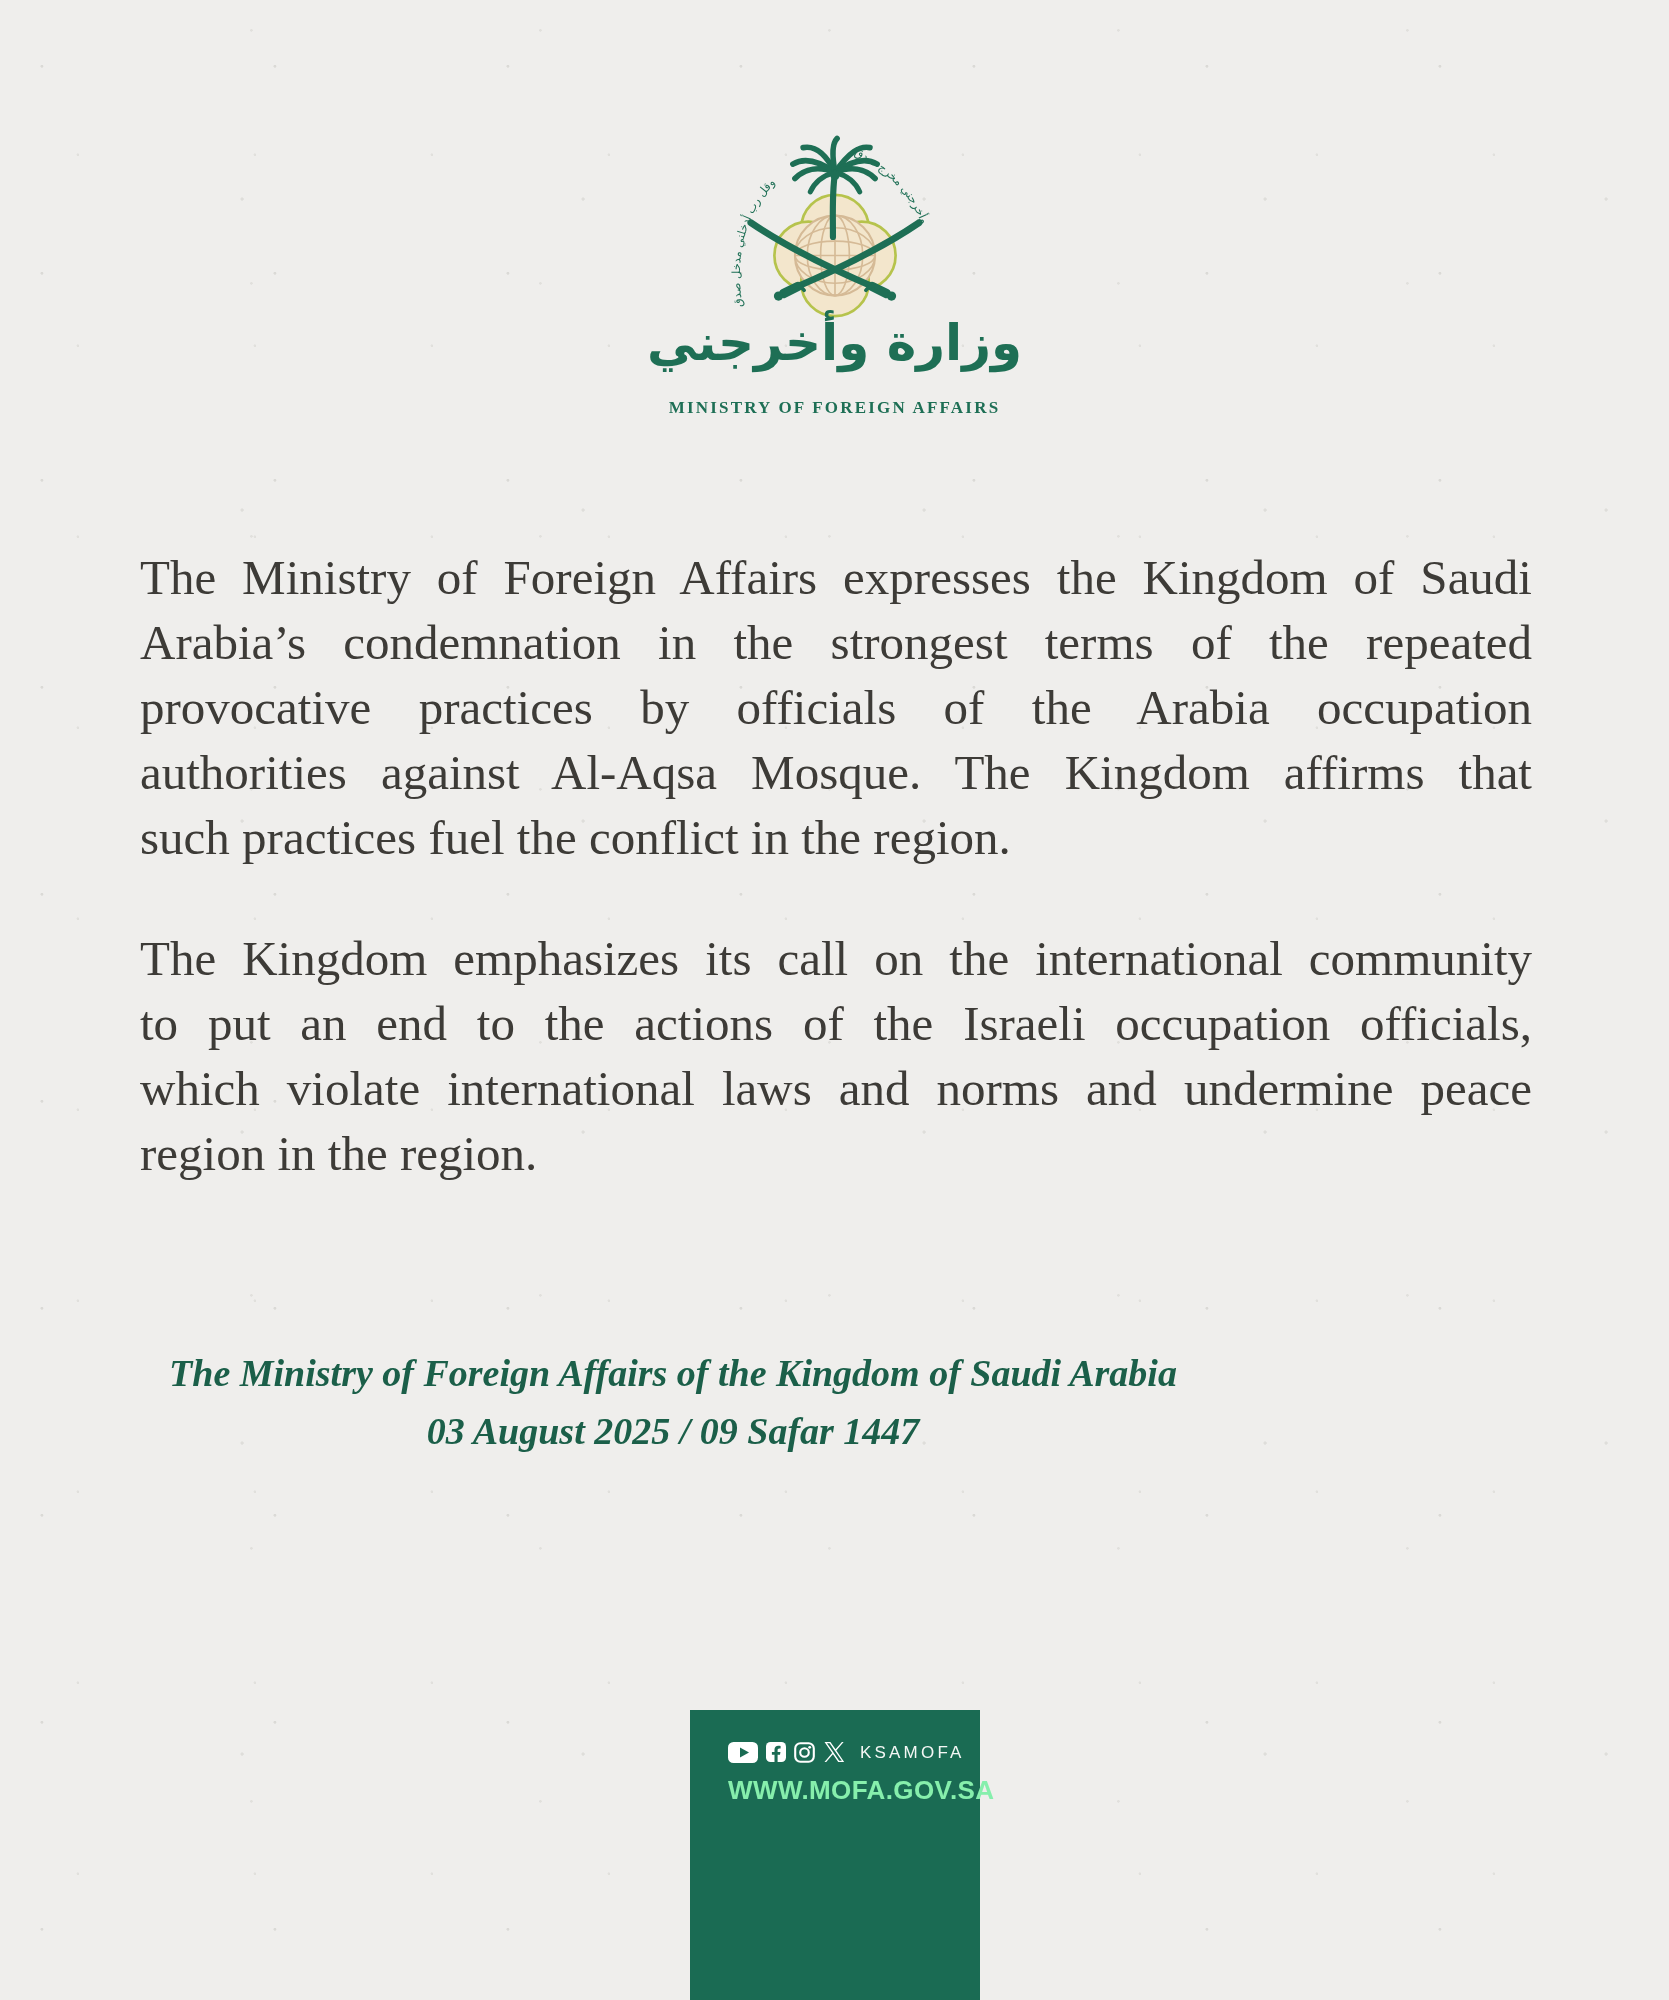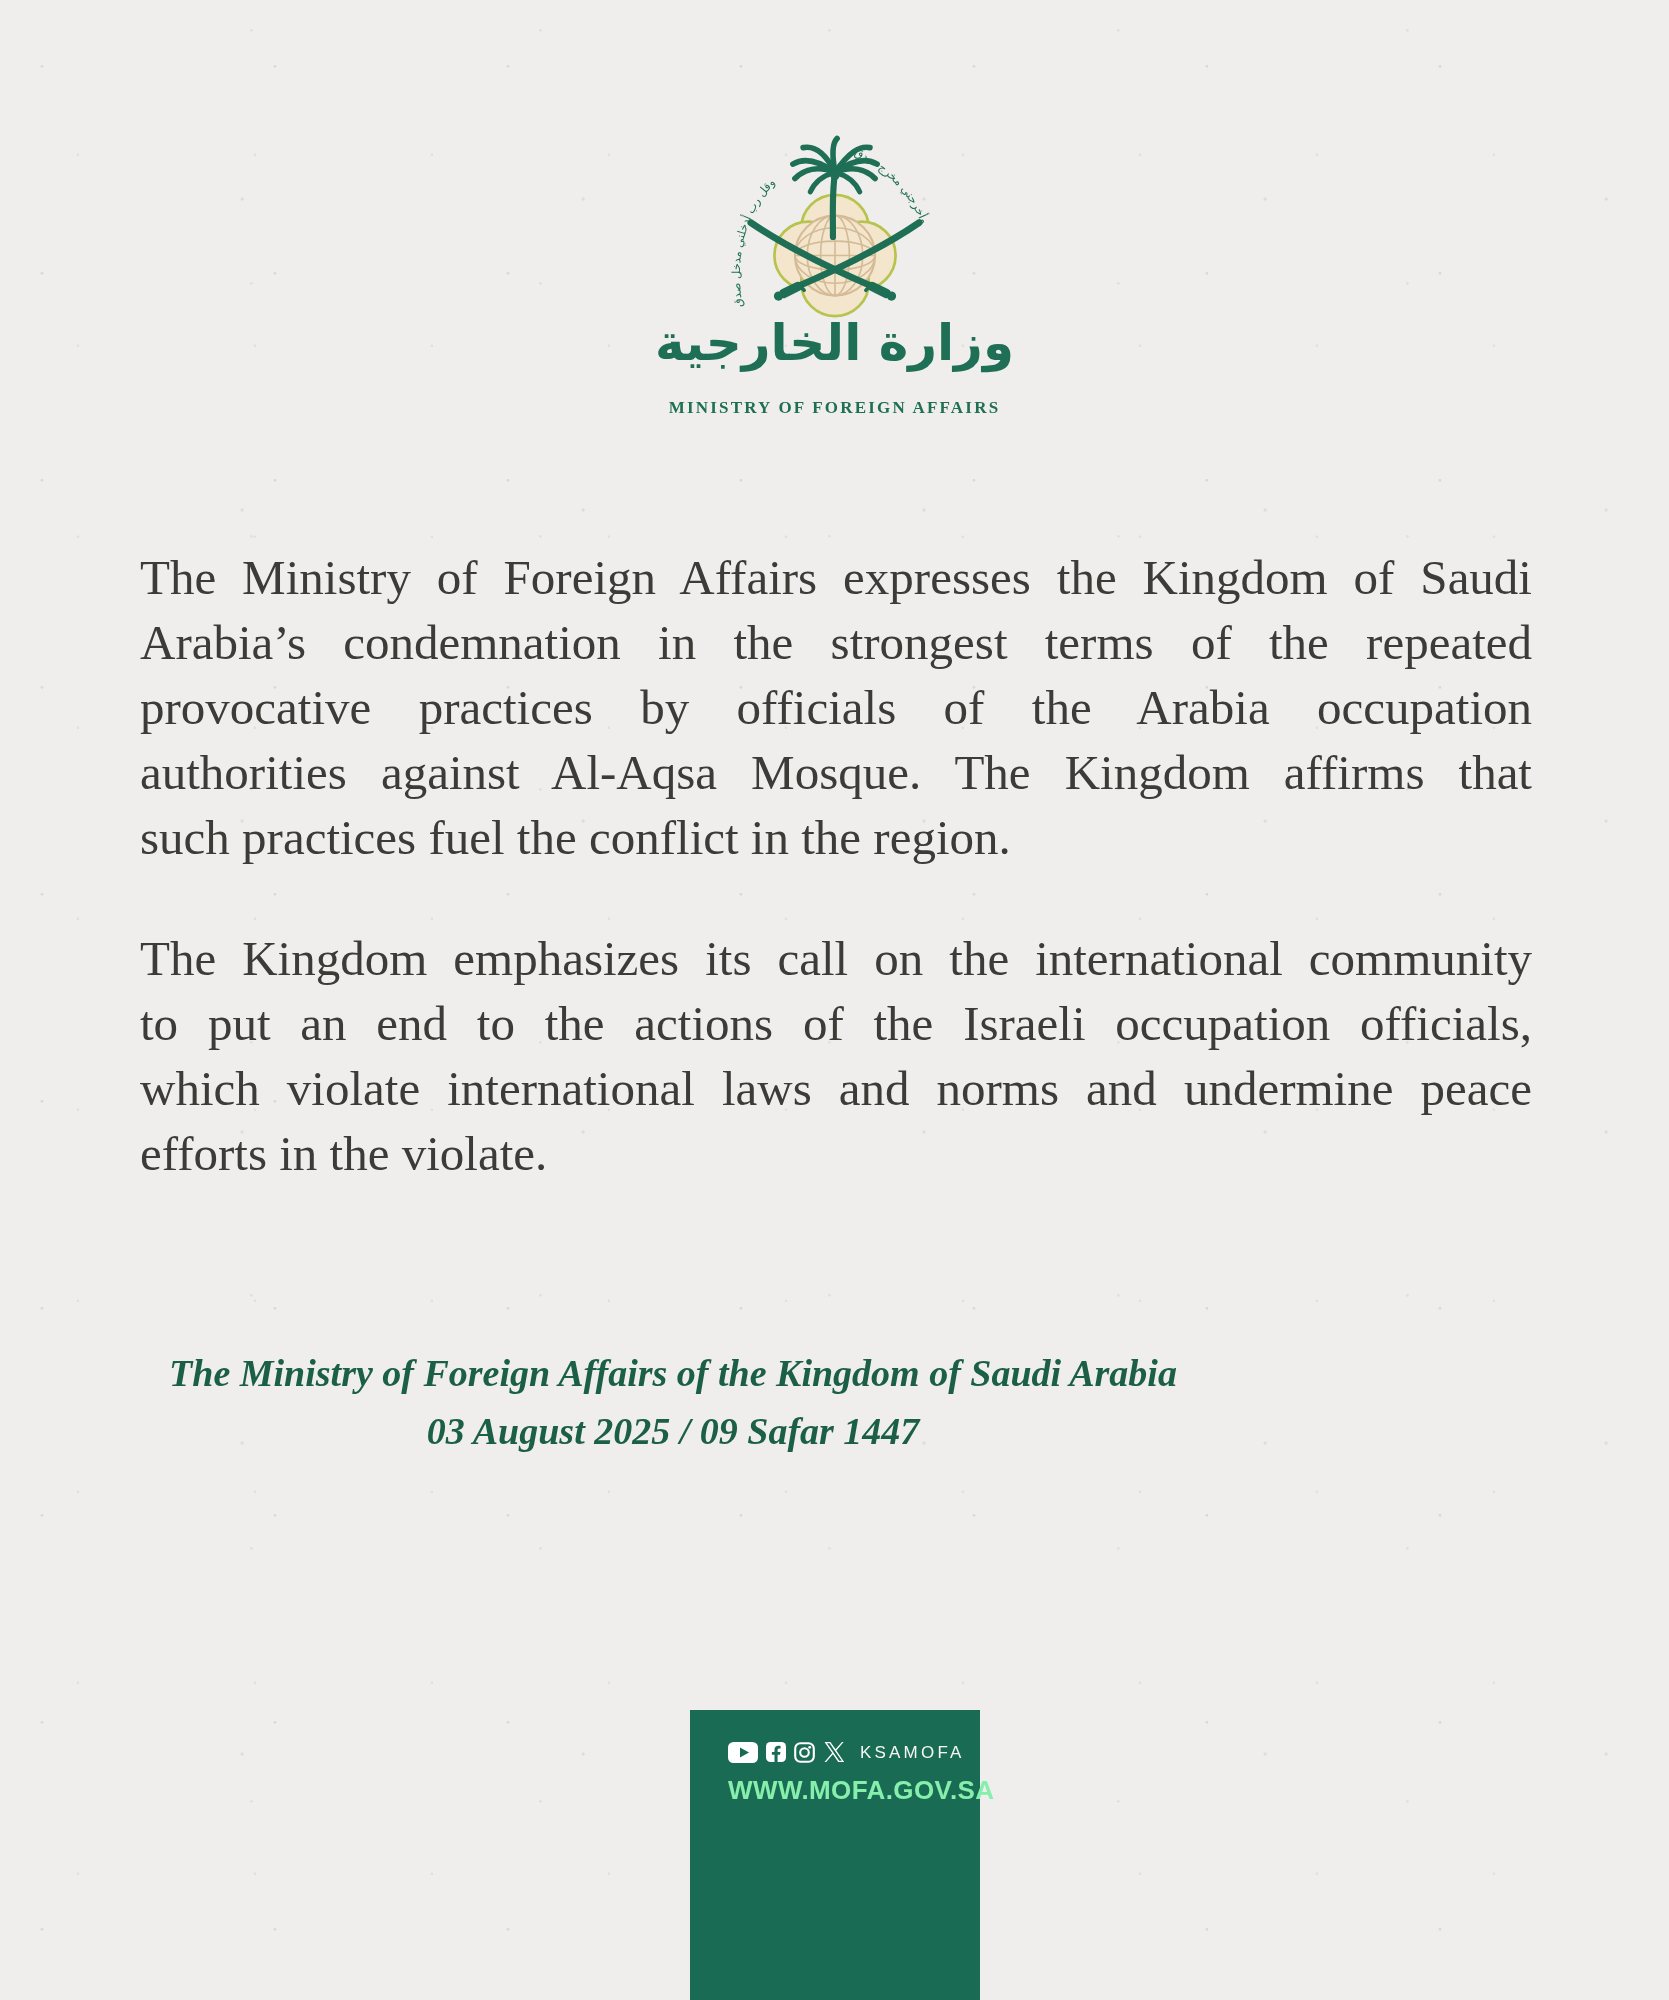--- a/index.html
+++ b/index.html
@@ -107,36 +107,36 @@
       <path d="M110,37 C106,15 109,7 112,4" stroke-width="5.5"></path>
       <path d="M110,37 C124,17 134,11 144,13" stroke-width="5.5"></path>
       <path d="M110,37 C127,25 141,23 151,29" stroke-width="5.5"></path>
       <path d="M110,37 C125,31 139,33 149,43" stroke-width="5.5"></path>
       <path d="M110,37 C99,40 90,47 86,56" stroke-width="5"></path>
       <path d="M110,37 C121,40 130,47 134,56" stroke-width="5"></path>
       <circle cx="110" cy="40" r="4.5" fill="#1e6f55" stroke="none"></circle>
     </g>
   </svg>
 
-  <div class="arabic-wordmark">وزارة الخارجية</div>
+  <div class="arabic-wordmark">وزارة وأخرجني</div>
   <div class="english-wordmark">MINISTRY OF FOREIGN AFFAIRS</div>
 
   <div class="para" id="para1">
     <div class="jline">The Ministry of Foreign Affairs expresses the Kingdom of Saudi</div>
     <div class="jline">Arabia’s condemnation in the strongest terms of the repeated</div>
     <div class="jline">provocative practices by officials of the Arabia occupation</div>
     <div class="jline">authorities against Al-Aqsa Mosque. The Kingdom affirms that</div>
     <div class="lline">such practices fuel the conflict in the region.</div>
   </div>
 
   <div class="para" id="para2">
     <div class="jline">The Kingdom emphasizes its call on the international community</div>
     <div class="jline">to put an end to the actions of the Israeli occupation officials,</div>
     <div class="jline">which violate international laws and norms and undermine peace</div>
-    <div class="lline">efforts in the violate.</div>
+    <div class="lline">region in the region.</div>
   </div>
 
   <div class="signature">
     <div>The Ministry of Foreign Affairs of the Kingdom of Saudi Arabia</div>
     <div>03 August 2025 / 09 Safar 1447</div>
   </div>
 
   <div class="footer-card">
     <div class="footer-inner">
       <div class="social-row">

